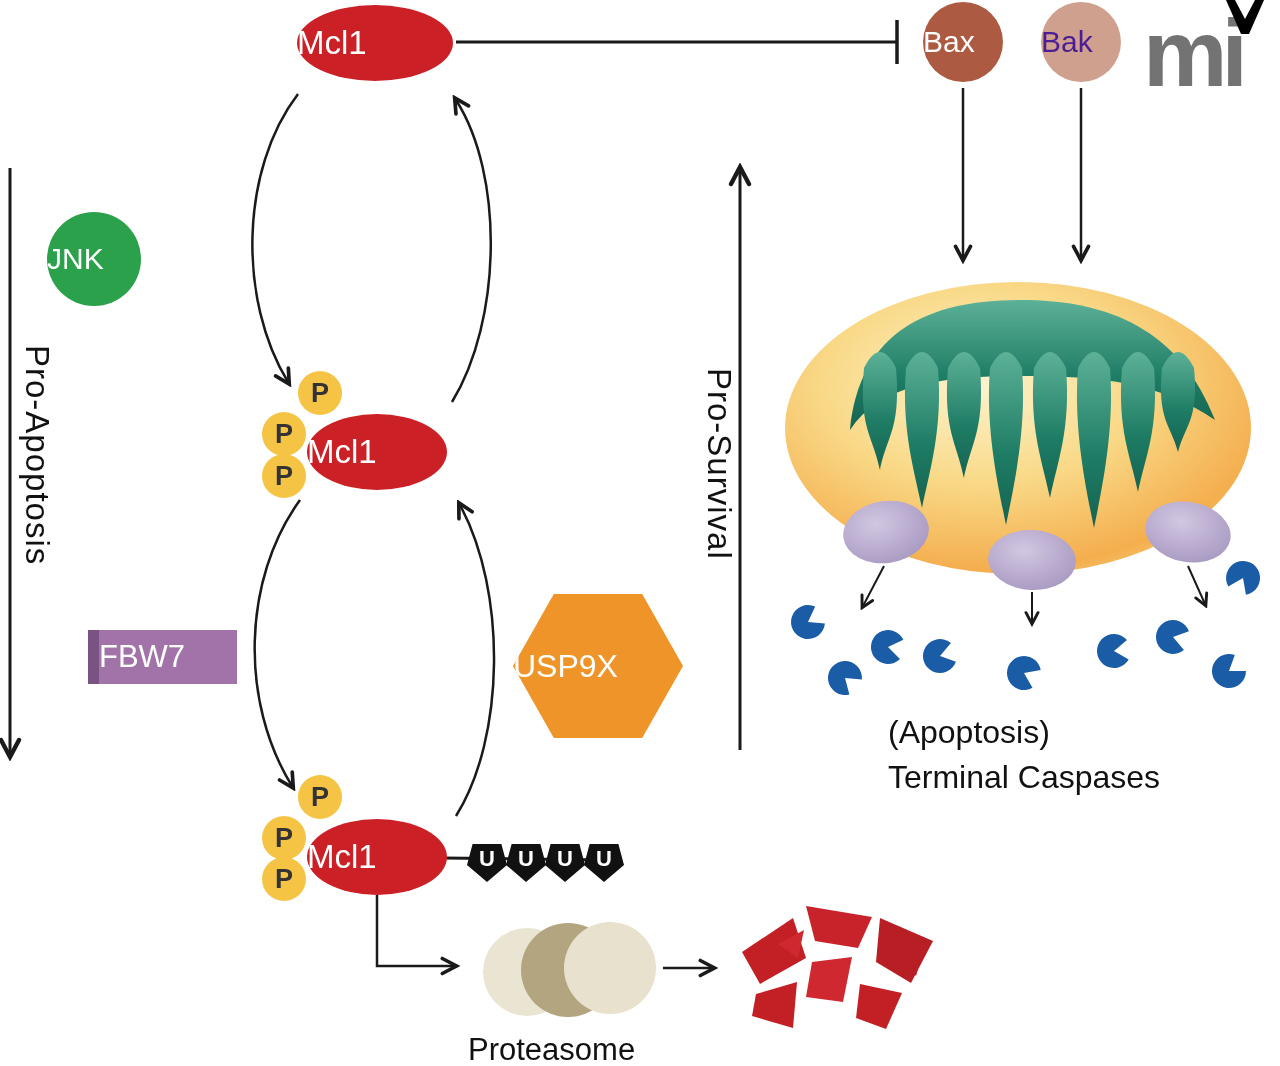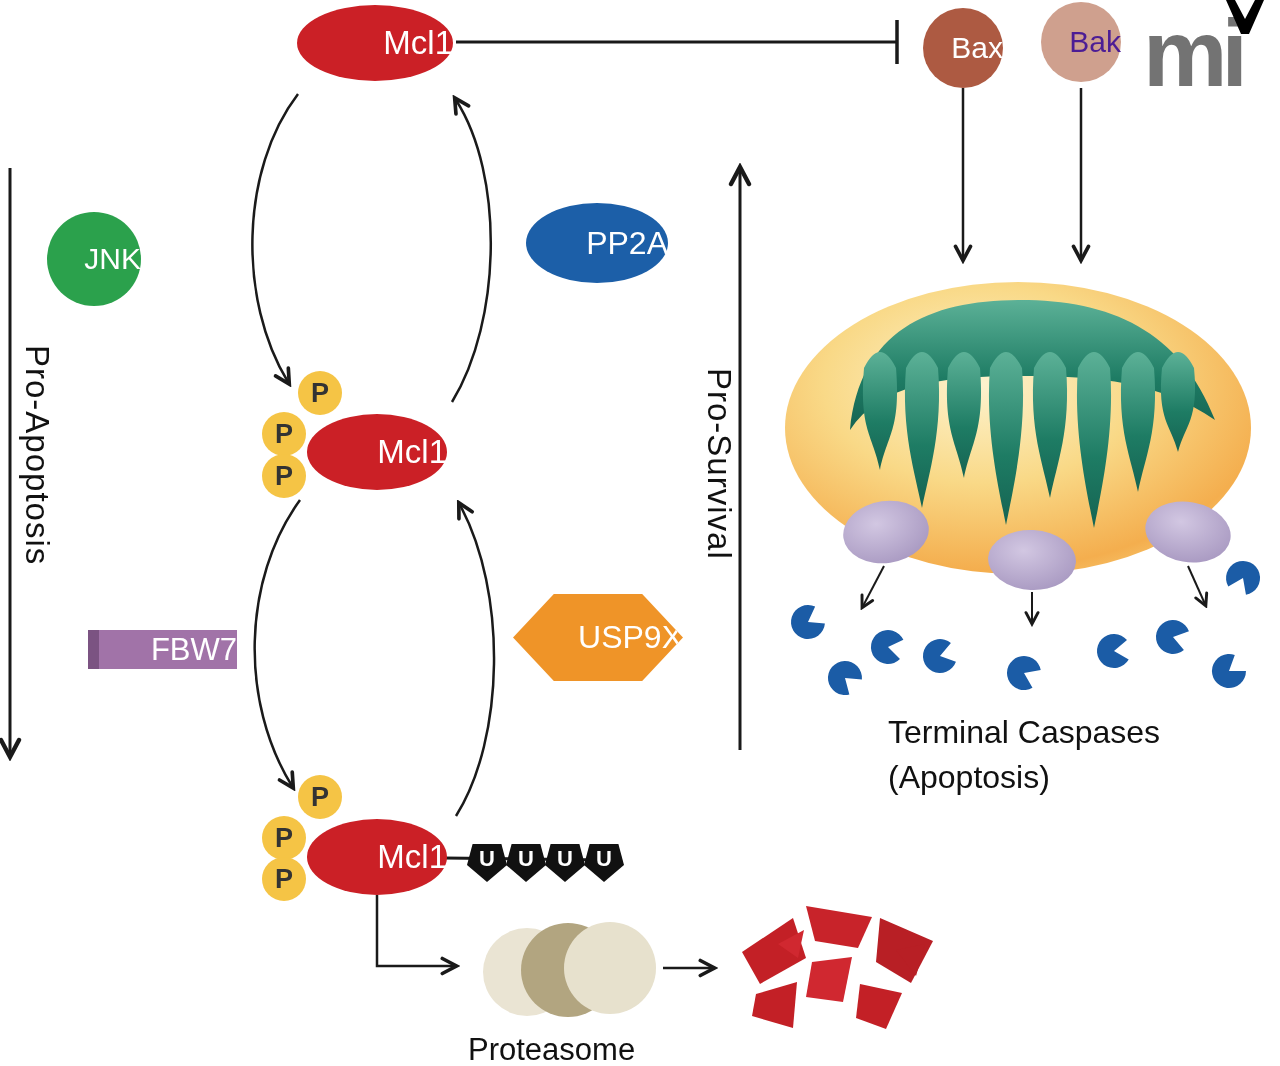--- a/index.html
+++ b/index.html
@@ -2,41 +2,41 @@
 <html><head>
 <meta charset="utf-8">
 <style>
   html,body { margin:0; padding:0; background:#fff; }
   .stage {
     position:relative; width:1280px; height:1066px; background:#ffffff;
     font-family:"Liberation Sans", sans-serif; overflow:hidden;
   }
   .abs { position:absolute; }
   .node {
-    display:flex; align-items:center; justify-content:flex-end;
+    display:flex; align-items:center; justify-content:flex-start;
     color:#fff; font-size:32px;
   }
   .ellipse { border-radius:50%; }
   .mcl1 { background:#cb2026; font-size:33px; }
   .green { background:#2ba14c; }
   .pp2a  { background:#1c5fa8; }
   .bax   { background:#ad5a42; }
   .bak   { background:#cfa08e; color:#4c1d95; }
   .badge {
     background:#f5c445; border-radius:50%; width:44px; height:44px;
     display:flex; align-items:center; justify-content:center;
     color:#333; font-size:27px; font-weight:bold;
   }
   .fbw7 {
     background:#a173a8; border-left:11px solid #7b5382;
-    width:138px; height:39px; font-size:31px;
+    width:138px; height:54px; font-size:31px;
   }
   .hex {
     clip-path:polygon(24% 0,76% 0,100% 50%,76% 100%,24% 100%,0 50%);
-    background:#ef9428; width:170px; height:87px; font-size:32px;
+    background:#ef9428; width:170px; height:144px; font-size:32px;
   }
   .vlabel {
     writing-mode:vertical-rl; font-size:33px; color:#111; letter-spacing:1px;
   }
   .caption { font-size:32px; color:#111; line-height:1.4; }
   .ub {
     width:40px; height:38px; background:#111;
     clip-path:polygon(50% 100%,0 55%,14% 0,86% 0,100% 55%);
     display:flex; align-items:center; justify-content:center;
     color:#fff; font-size:22px; font-weight:bold; padding-bottom:8px;
@@ -140,41 +140,38 @@
       <path d="M1032 592 L 1032 622" stroke-width="2" marker-end="url(#ah)"></path>
       <path d="M1188 566 L 1205 604" stroke-width="2" marker-end="url(#ah)"></path>
       <path d="M444 858 L 604 860" stroke-width="3"></path>
     </g>
   </svg>
 
   <div class="abs node ellipse mcl1" style="left:297px; top:5px; width:156px; height:76px;">
     <span>Mcl1</span>
   </div>
 
-  <div class="abs node ellipse bax" style="left:923px; top:8px; width:80px; height:80px; font-size:30px;">
+  <div class="abs node ellipse bax" style="left:923px; top:2px; width:80px; height:80px; font-size:30px;">
     <span>Bax</span>
   </div>
   <div class="abs node ellipse bak" style="left:1041px; top:2px; width:80px; height:80px; font-size:30px;">
     <span>Bak</span>
   </div>
 
   <div class="abs" style="left:1143px; top:8px;">
     <span class="logo-text">mi</span>
   </div>
   <svg class="abs" style="left:1222px; top:0;" width="46" height="34" viewBox="0 0 46 34">
     <polygon points="4,0 13,0 23,19 33,0 42,0 27,34 19,34" fill="#000"></polygon>
   </svg>
 
   <div class="abs node ellipse green" style="left:47px; top:212px; width:94px; height:94px; font-size:30px;">
     <span>JNK</span>
   </div>
 
-  <div class="abs node ellipse pp2a" style="left:526px; top:203px; width:142px; height:80px;">
-    <span>PP2A</span>
-  </div>
 
   <div class="abs node ellipse mcl1" style="left:307px; top:414px; width:140px; height:76px;">
     <span>Mcl1</span>
   </div>
   <div class="abs badge" style="left:298px; top:371px;">
     <span>P</span>
   </div>
   <div class="abs badge" style="left:262px; top:412px;">
     <span>P</span>
   </div>
@@ -213,18 +210,18 @@
     <span>U</span>
   </div>
   <div class="abs ub" style="left:584px; top:844px;">
     <span>U</span>
   </div>
 
   <div class="abs vlabel" style="left:18px; top:345px;">Pro-Apoptosis</div>
   <div class="abs vlabel" style="left:700px; top:368px;">Pro-Survival</div>
 
   <div class="abs caption" style="left:888px; top:710px;">
+    <div>(Apoptosis)</div>
     <div>Terminal Caspases</div>
-    <div>(Apoptosis)</div>
   </div>
   <div class="abs caption" style="left:468px; top:1028px; font-size:31px;">Proteasome</div>
 
 </div>
 
 </body></html>

